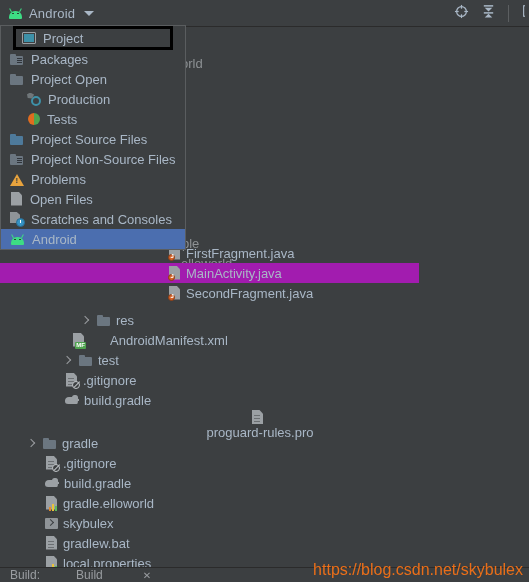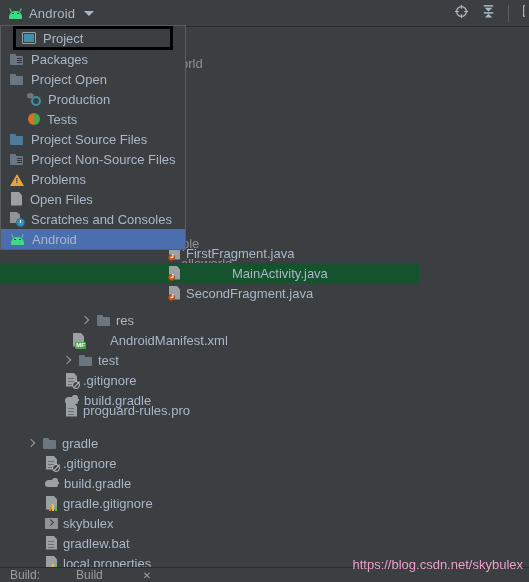--- a/index.html
+++ b/index.html
@@ -65,21 +65,21 @@
   .tree {
     position: absolute; left: 0; top: 27px;
     width: 529px; height: 540px;
     background: #3c3f41;
   }
   .row {
     position: absolute; left: 0; width: 419px; height: 20px;
     display: flex; align-items: center;
     color: #a9b7c6; font-size: 13px; white-space: nowrap;
   }
-  .row.sel { background: #14532d; gap: 46px; }
+  .row.sel { background: #a21caf; }
   .arrow {
     width: 11px; height: 11px; position: relative; flex: 0 0 auto;
   }
   .arrow::after {
     content: ""; position: absolute; left: 2px; top: 2px;
     width: 5px; height: 5px;
     border-right: 1.4px solid #9a9da1;
     border-top: 1.4px solid #9a9da1;
     transform: rotate(45deg);
   }
@@ -269,22 +269,22 @@
     border-top: 1px solid #2b2b2b;
     display: flex; align-items: center; gap: 36px;
     padding-left: 10px;
     color: #9a9da1; font-size: 12px;
     overflow: hidden;
   }
   .statusbar .x {
     color: #9a9da1; font-size: 10px; margin-left: 4px;
   }
   .watermark {
-    position: absolute; right: 6px; bottom: 10px;
-    color: #f9a8d4; font-size: 13px; opacity: .92;
+    position: absolute; right: 6px; bottom: 3px;
+    color: #f97316; font-size: 16px; opacity: .92;
     z-index: 20;
   }
   .hidden-text {
     position: absolute; color: #8d9194; font-size: 13px;
   }
 </style>
 </head>
 <body>
 
 <div id="app">
@@ -391,21 +391,21 @@
           <span class="lbl">.gitignore</span>
         </div>
         <div class="row" style="top: 363px; padding-left: 65px;">
           <span class="eleph">
             <span class="e1"></span>
             <span class="e2"></span>
             <span class="e3"></span>
           </span>
           <span class="lbl">build.gradle</span>
         </div>
-        <div class="row" style="top: 373px; padding-left: 65px;">
+        <div class="row" style="top: 383px; padding-left: 96px; flex-direction: column;">
           <span class="ic">
             <span class="page lines"></span>
           </span>
           <span class="lbl">proguard-rules.pro</span>
         </div>
         <div class="row" style="top: 406px; padding-left: 26px;">
           <span class="arrow"></span>
           <span style="width: 6px; flex: 0 0 auto;"></span>
           <span class="folder">
             <span class="tab"></span>
@@ -430,21 +430,21 @@
         </div>
         <div class="row" style="top: 466px; padding-left: 45px;">
           <span class="ic">
             <span class="page"></span>
             <span class="bars">
               <i></i>
               <i></i>
               <i></i>
             </span>
           </span>
-          <span class="lbl">gradle.gitignore</span>
+          <span class="lbl">gradle.elloworld</span>
         </div>
         <div class="row" style="top: 486px; padding-left: 45px;">
           <span class="term"></span>
           <span class="lbl">skybulex</span>
         </div>
         <div class="row" style="top: 506px; padding-left: 45px;">
           <span class="ic">
             <span class="page lines"></span>
           </span>
           <span class="lbl">gradlew.bat</span>

